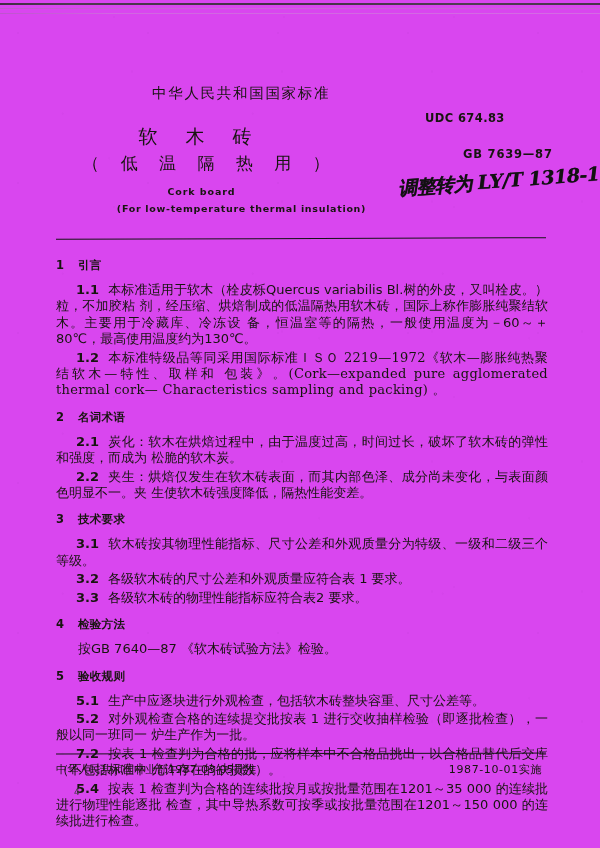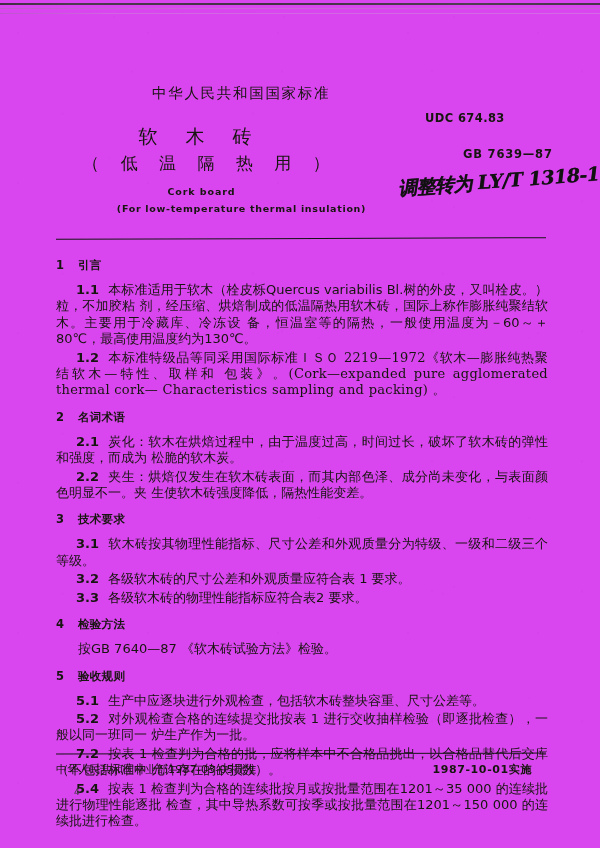--- a/index.html
+++ b/index.html
@@ -193,24 +193,24 @@
   .foot-left {
     position: absolute;
     left: 56px;
     top: 762px;
     font-size: 11px;
     letter-spacing: 0.2px;
     white-space: nowrap;
   }
   .foot-right {
     position: absolute;
-    right: 68px;
+    right: 58px;
     top: 762px;
     font-size: 11px;
-    font-weight: bold;
+    font-weight: normal;
     letter-spacing: 0.6px;
     white-space: nowrap;
     text-align: right;
   }
   .page-num {
     position: absolute;
     left: 74px;
     top: 787px;
     font-size: 9px;
     color: #3a3a3a;

